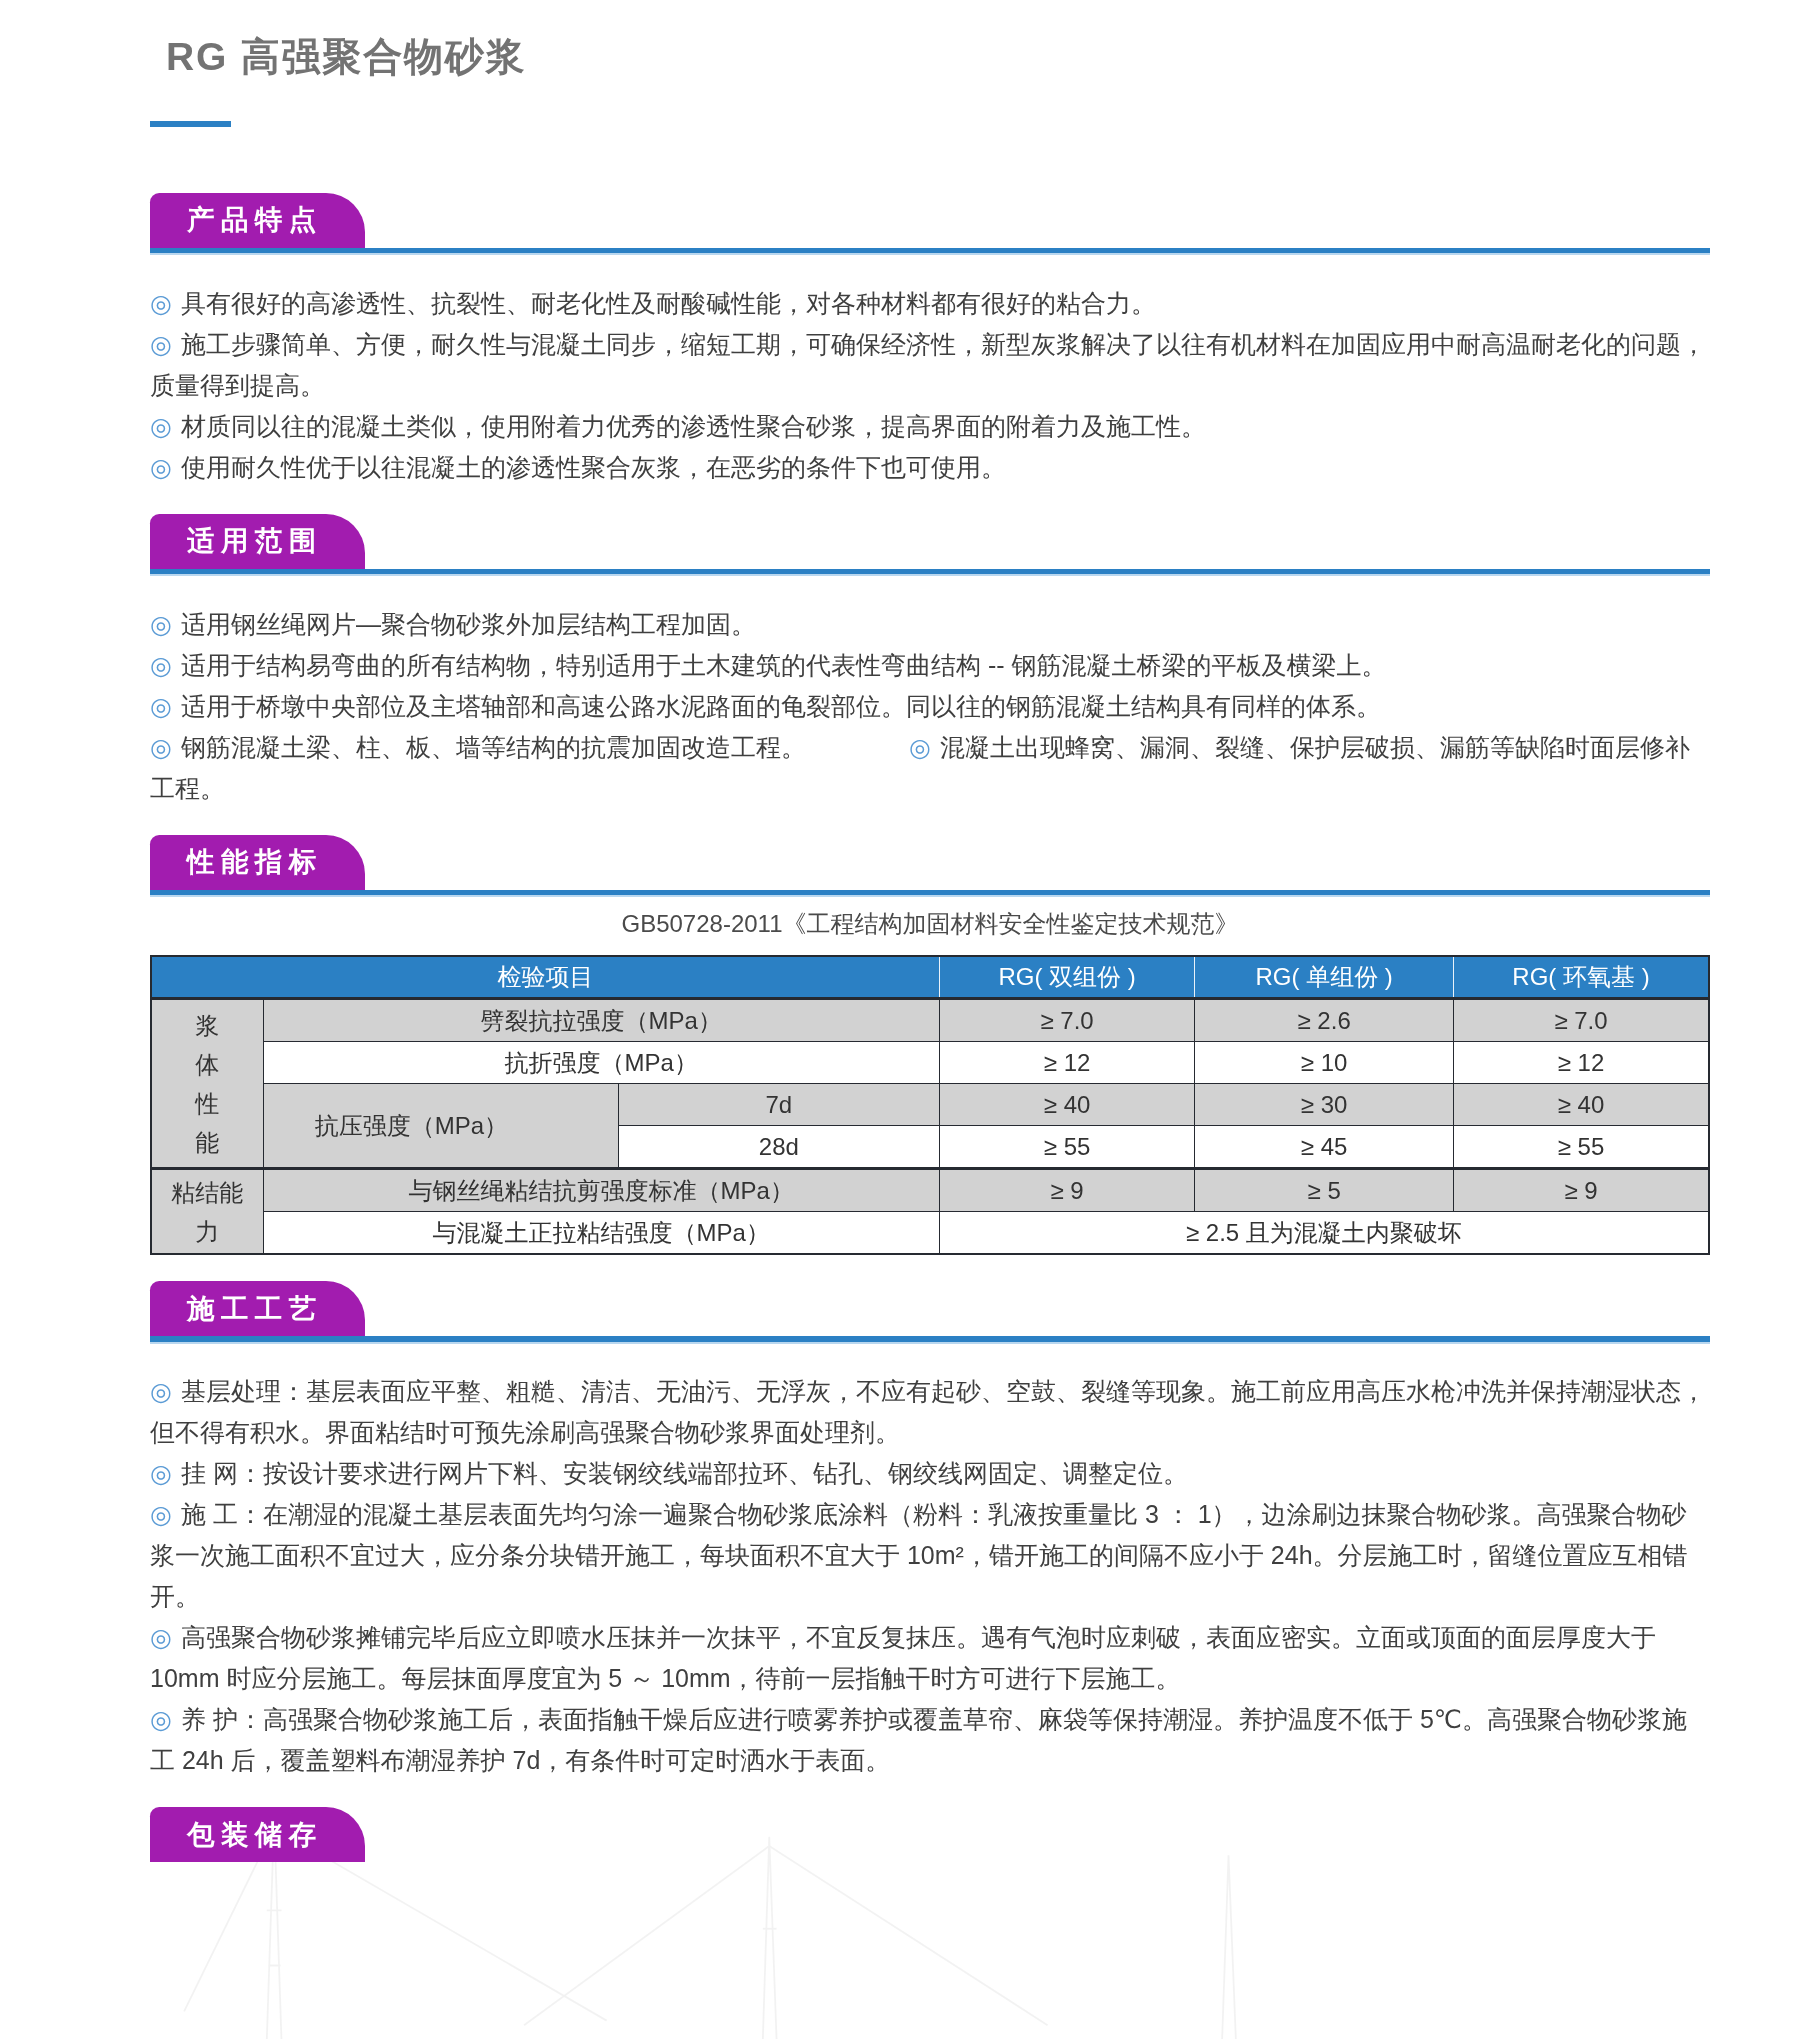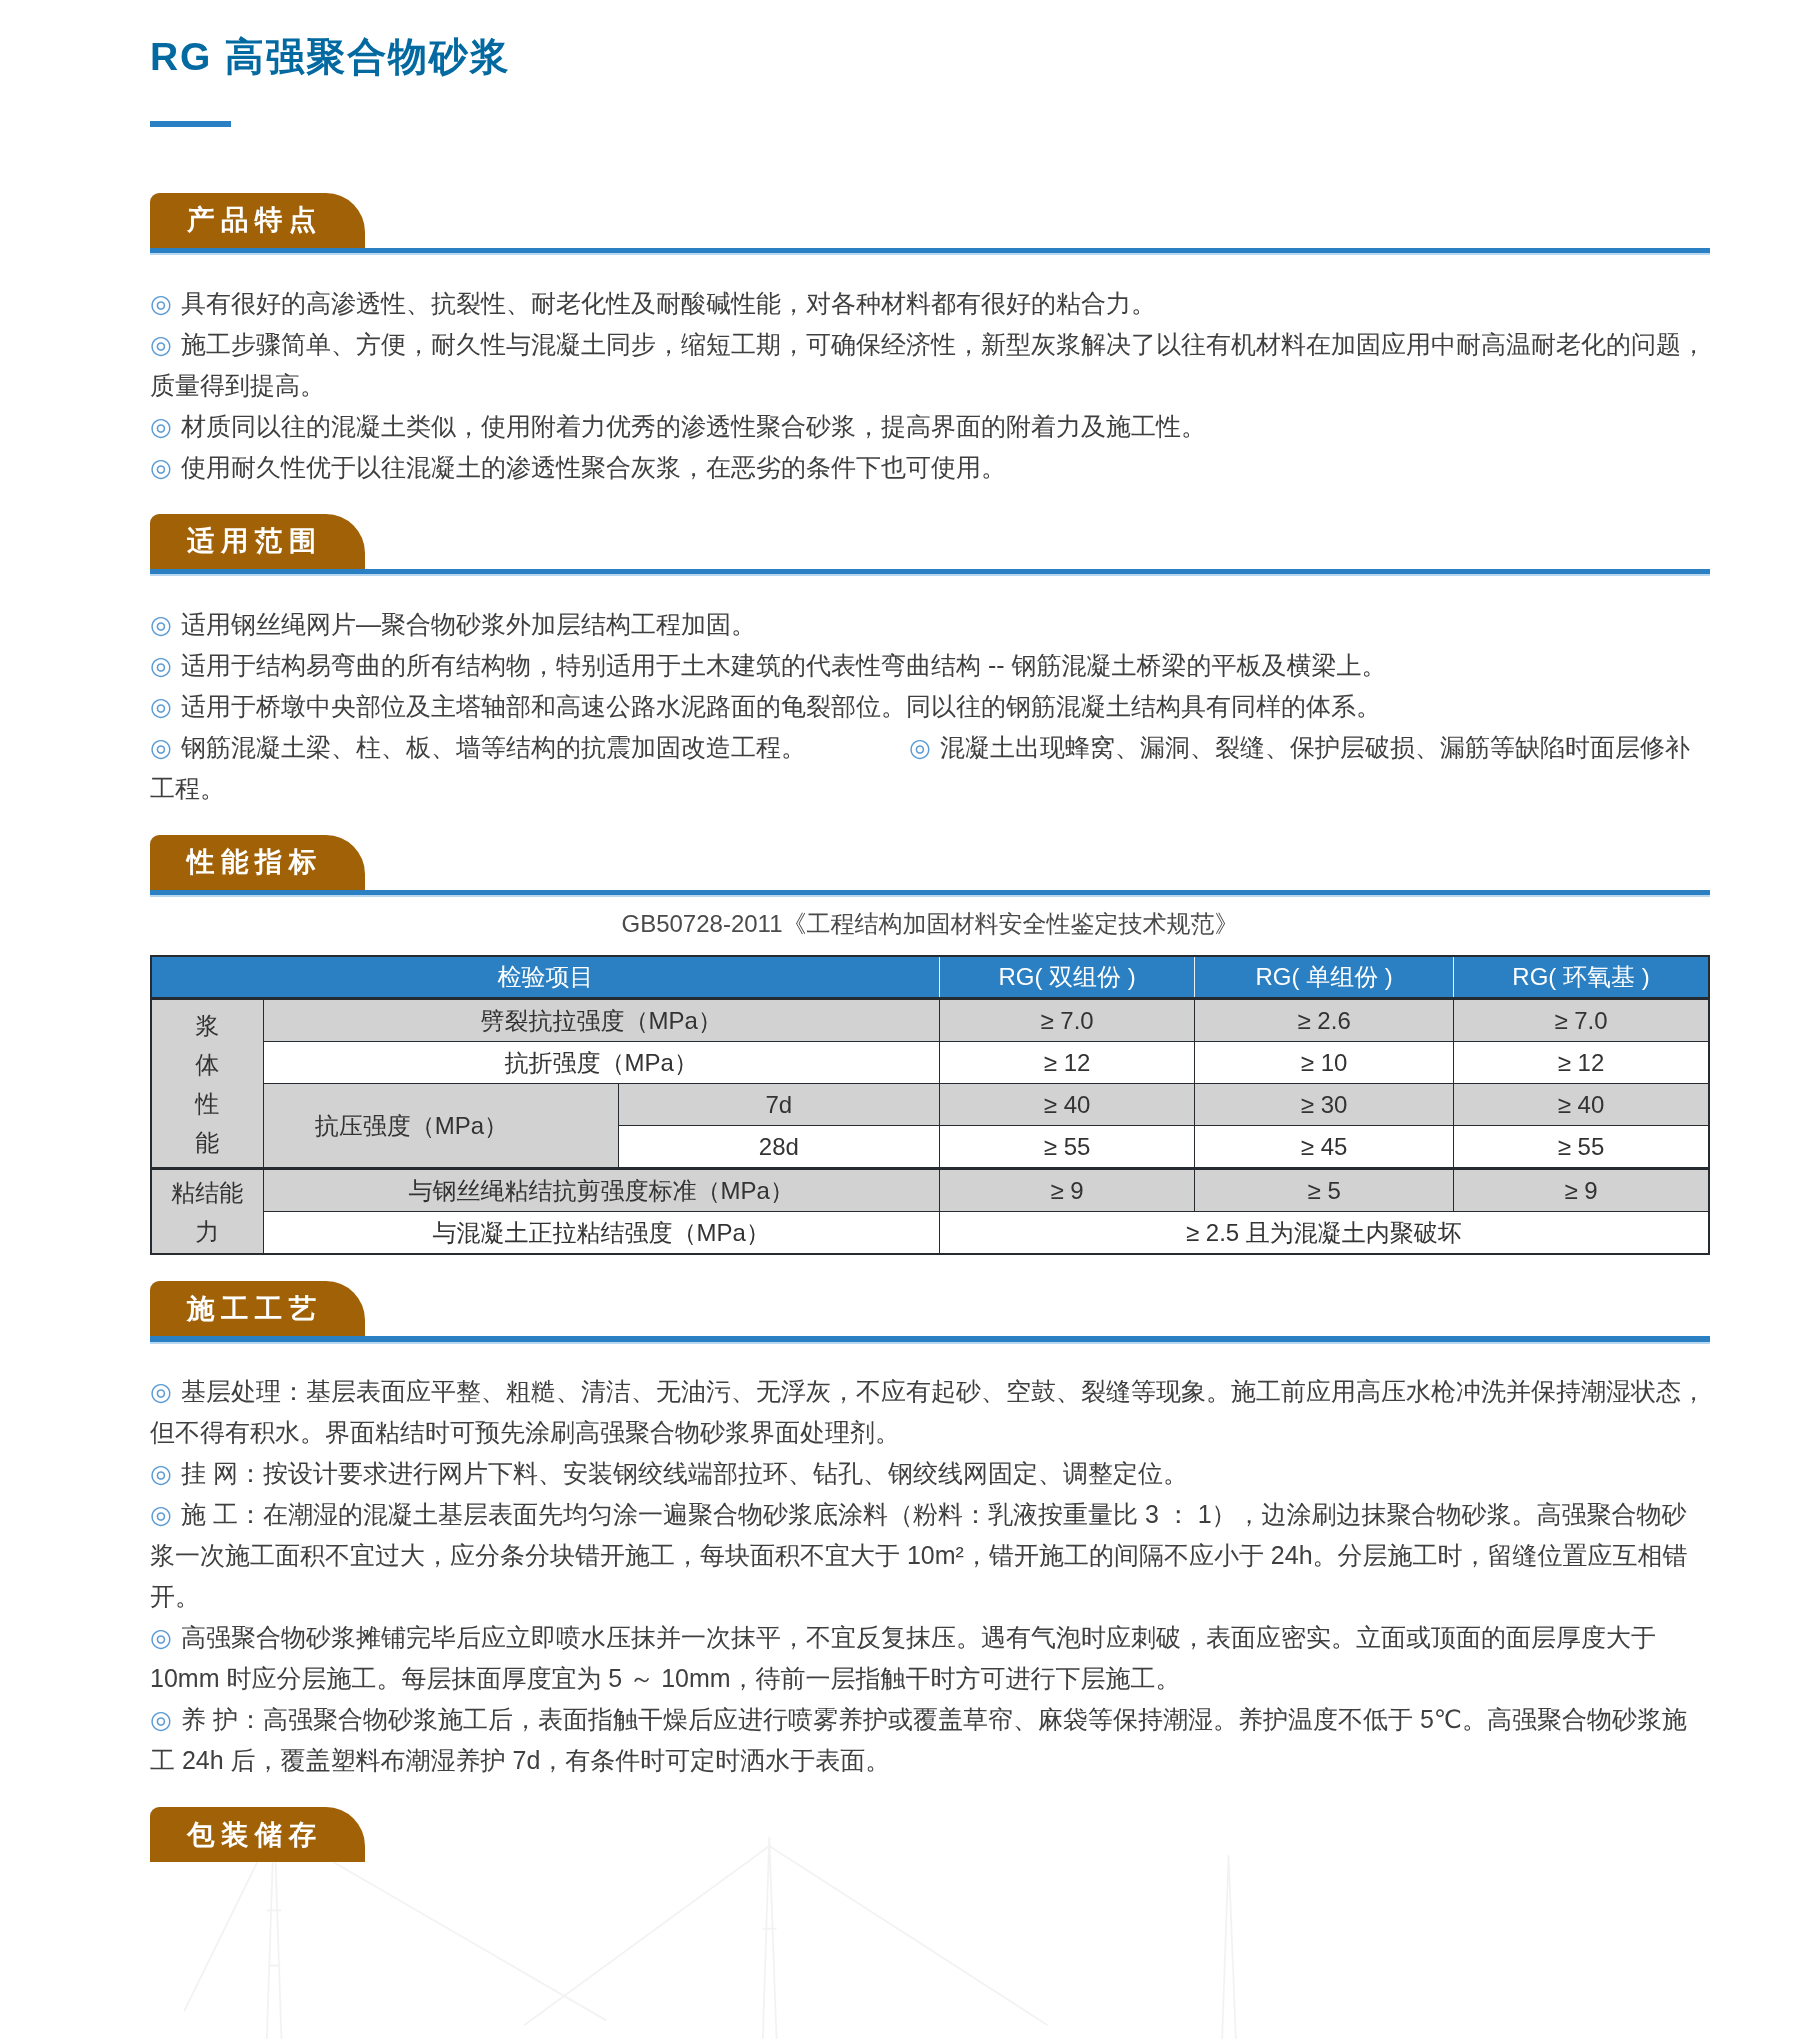--- a/index.html
+++ b/index.html
@@ -6,32 +6,32 @@
   body{
     width:1809px;height:2040px;overflow:hidden;position:relative;
     background:#ffffff;
     font-family:"Liberation Sans","DejaVu Sans",sans-serif;
     color:#3f3f3f;
   }
   .page{position:relative;z-index:2;padding:16.5px 99px 0 150px;width:1560px;}
 
   
   .doc-title{
-    margin:13px 0 0 0;
-    font-size:39px;font-weight:bold;color:#0369a1;letter-spacing:1.8px;
+    margin:13px 0 0 16px;
+    font-size:39px;font-weight:bold;color:#737373;letter-spacing:1.8px;
   }
   .title-rule{margin-top:37px;width:81px;height:6.4px;background:#2b80c4;}
 
   
   section{margin-top:26px;}
   section.first{margin-top:66px;}
   .sec-head{display:flex;flex-direction:column;}
   .badge{
     align-self:flex-start;
-    background:#a16207;color:#ffffff;
+    background:#a21caf;color:#ffffff;
     height:55px;display:flex;align-items:center;
     padding:0 42px 0 37px;
     font-size:27.5px;font-weight:bold;letter-spacing:6.4px;
     border-radius:9.2px 39px 0 0;
   }
   .sec-rule{height:5.5px;background:#2b80c4;border-bottom:2.8px solid #b9d7ef;}
 
   
   ul.bullets{list-style:none;margin:27.5px 0 0 0;padding:0;}
   ul.bullets li{font-size:25px;line-height:41px;margin:0;color:#3f3f3f;}

